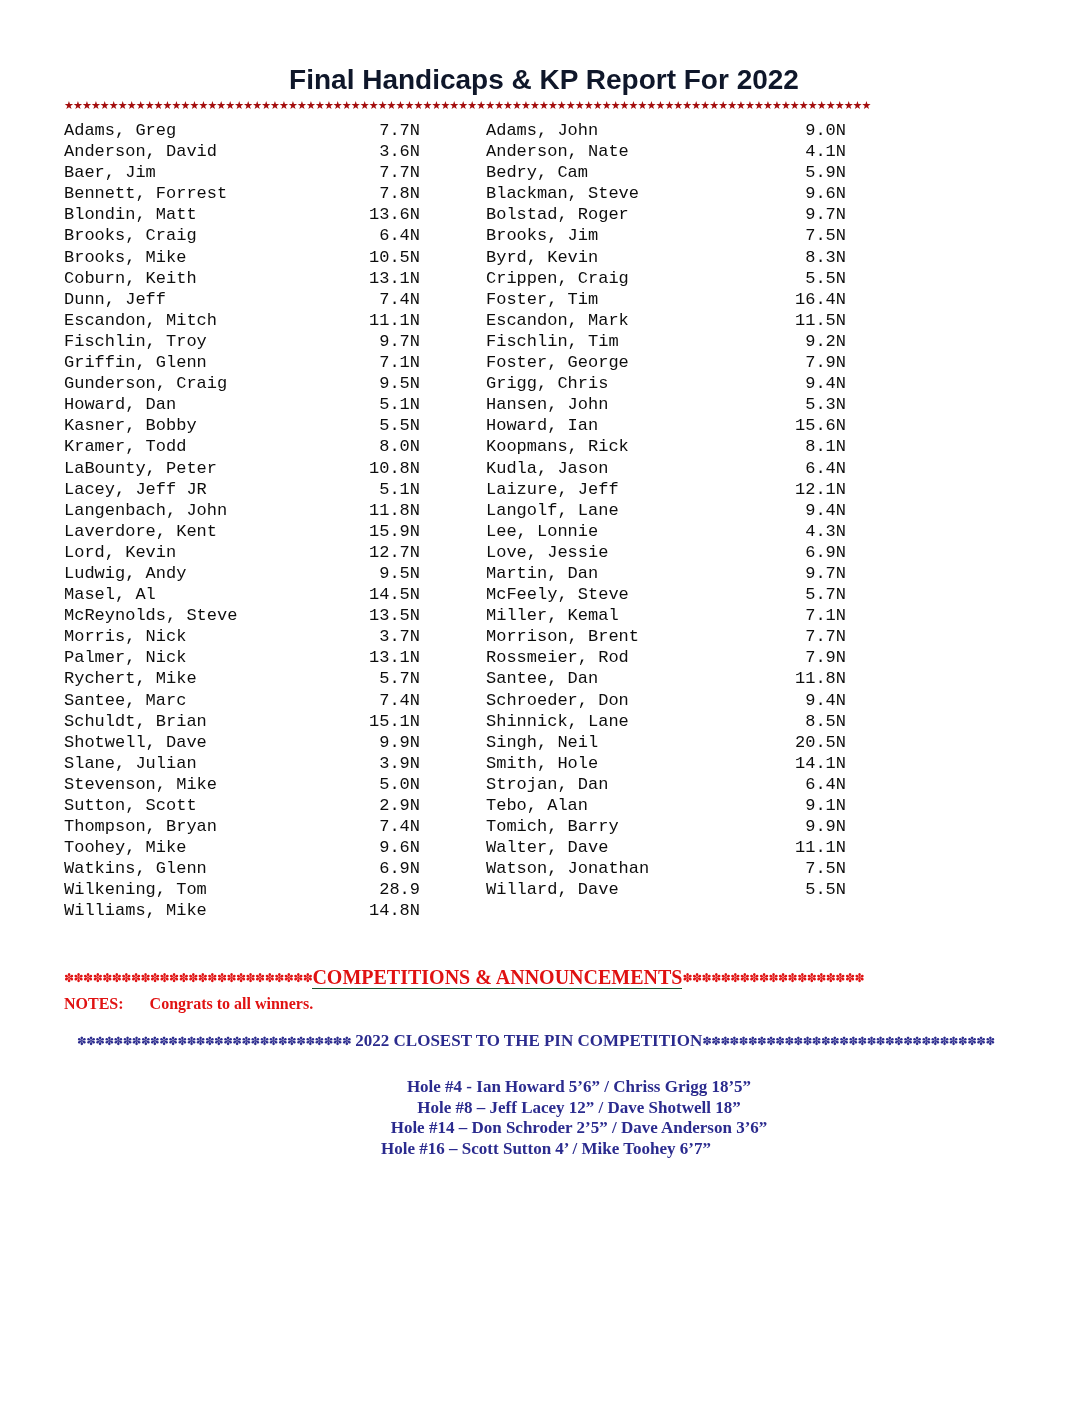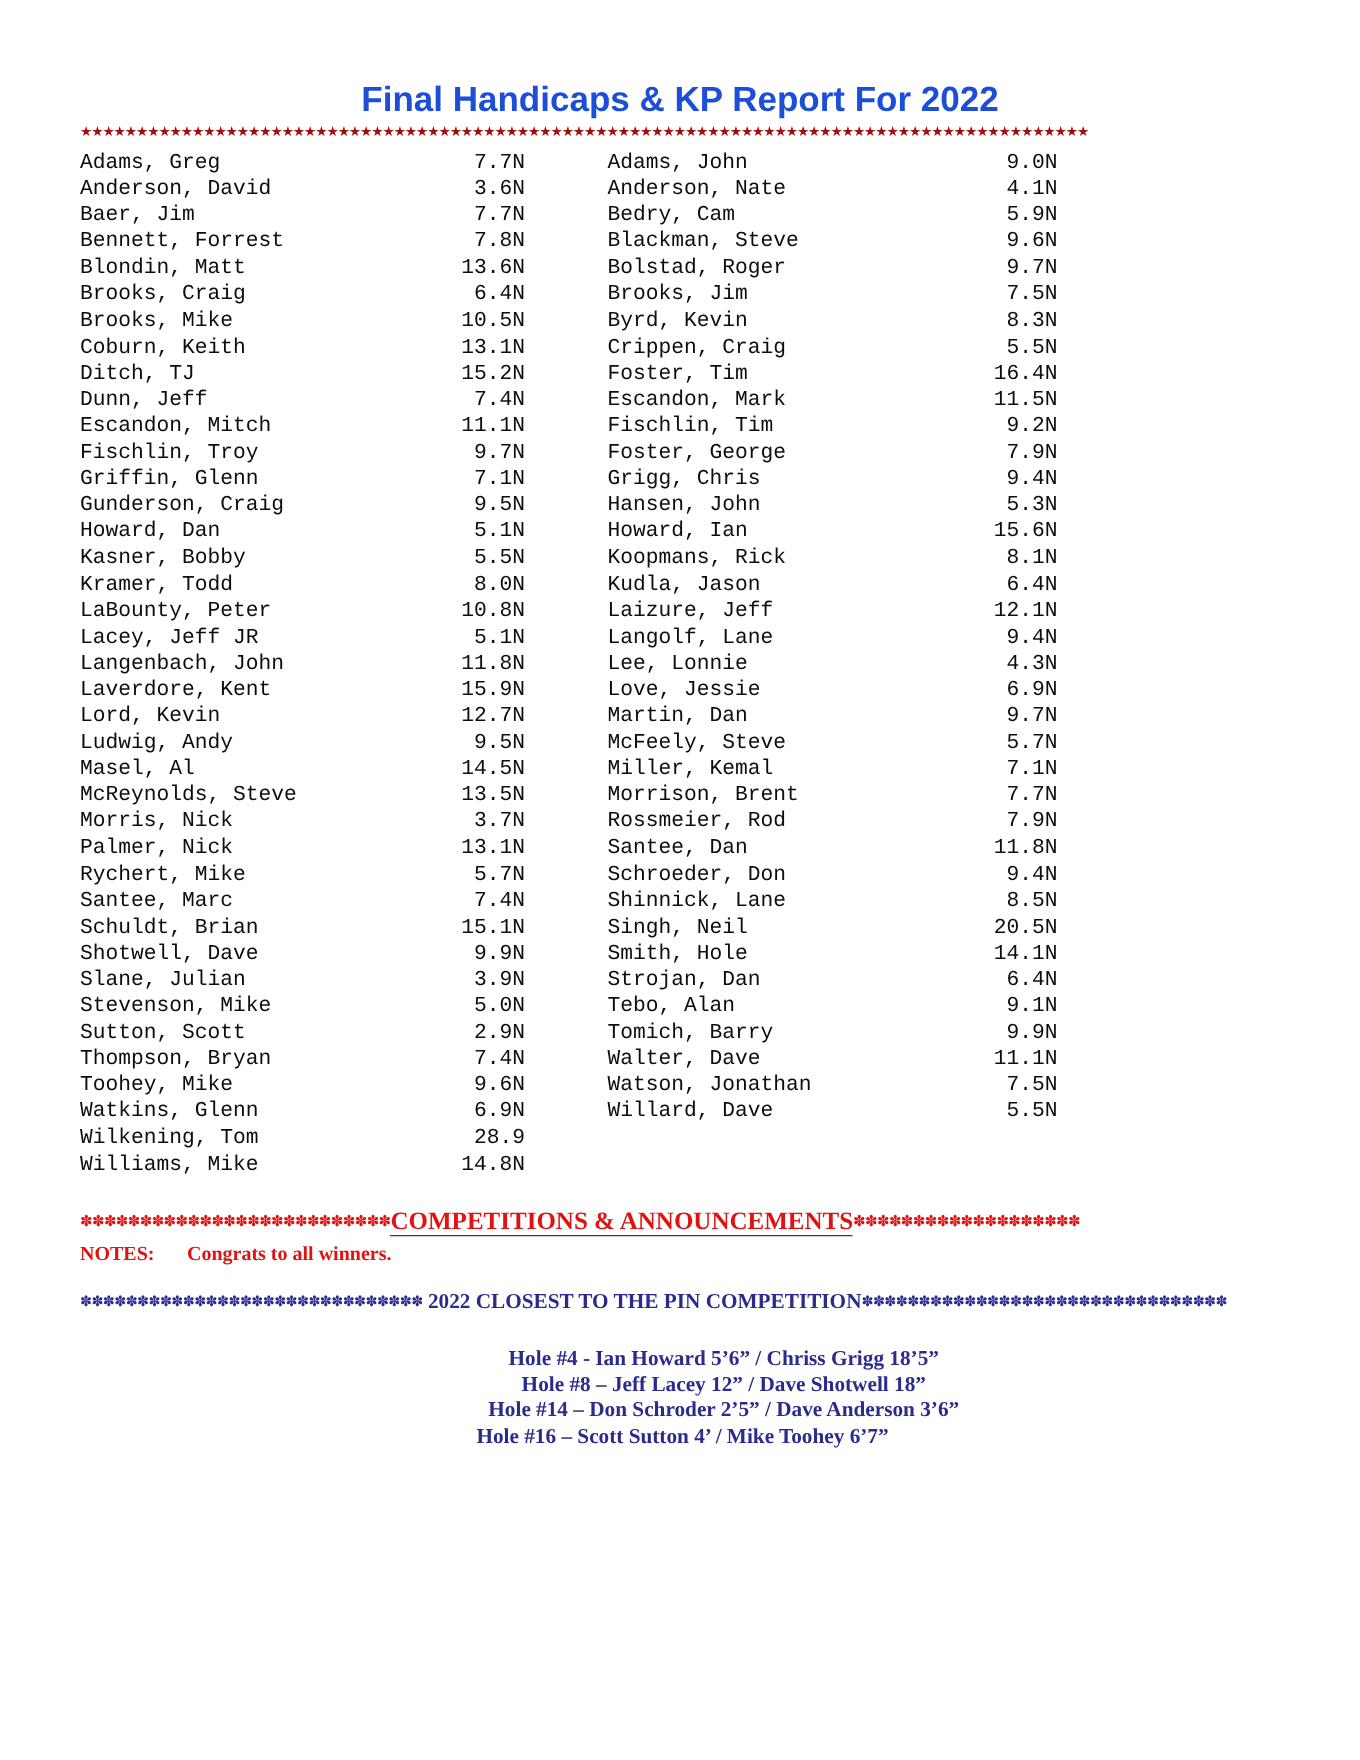--- a/index.html
+++ b/index.html
@@ -12,21 +12,21 @@
     font-family: "Liberation Sans", sans-serif;
   }
   .doc-title {
     position: absolute;
     top: 64px; left: 0; width: 1088px;
     text-align: center;
     font-family: "Liberation Sans", sans-serif;
     font-weight: bold;
     font-size: 28px;
     letter-spacing: 0px;
-    color: #1d4ed8;
+    color: #0f172a;
   }
   .stars-top {
     position: absolute;
     top: 99px; left: 64px; width: 904px; height: 18px;
     color: #a40d0d;
     font-family: "DejaVu Sans", sans-serif;
     font-size: 11px;
     letter-spacing: -0.9px;
     white-space: nowrap;
     overflow: hidden;
@@ -52,21 +52,21 @@
   }
   .hline {
     position: absolute;
     left: 64px;
     white-space: nowrap;
     overflow: hidden;
     font-family: "Liberation Serif", serif;
     font-weight: bold;
   }
   .comp-line { top: 966px; width: 960px; font-size: 20px; color: #e01212; }
-  .kp-line   { top: 1031px; width: 1010px; font-size: 17px; color: #2b2b8e; }
+  .kp-line   { top: 1031px; width: 1010px; font-size: 17px; color: #2b2b8e; margin-left: 13px; }
   .stars-inline {
     font-family: "DejaVu Sans", sans-serif;
     font-size: 12px;
     letter-spacing: -0.5px;
     vertical-align: 2px;
   }
   .kp-line .stars-inline { font-size: 11.5px; vertical-align: 1px; }
   .u-red  { border-bottom: 8px solid #14532d; padding-bottom: 0px; }
   .u-blue { border-bottom: 2px solid #2b2b8e; padding-bottom: 1px; }
   .notes-line {
@@ -136,24 +136,20 @@
   <div class="roster-row">
     <span>Brooks, Mike</span>
     <span>10.5N</span>
   </div>
 
   <div class="roster-row">
     <span>Coburn, Keith</span>
     <span>13.1N</span>
   </div>
 
-  <div class="roster-row">
-    <span>Ditch, TJ</span>
-    <span>15.2N</span>
-  </div>
 
   <div class="roster-row">
     <span>Dunn, Jeff</span>
     <span>7.4N</span>
   </div>
 
   <div class="roster-row">
     <span>Escandon, Mitch</span>
     <span>11.1N</span>
   </div>

